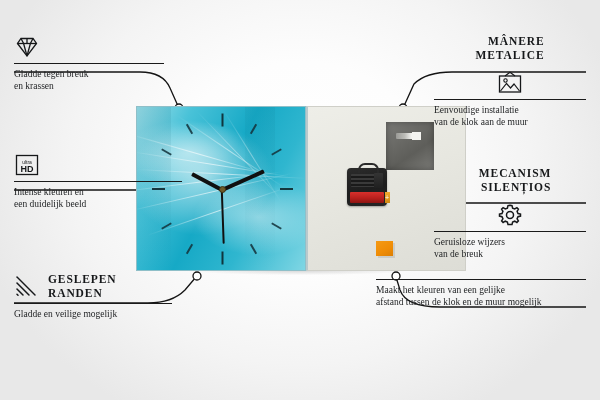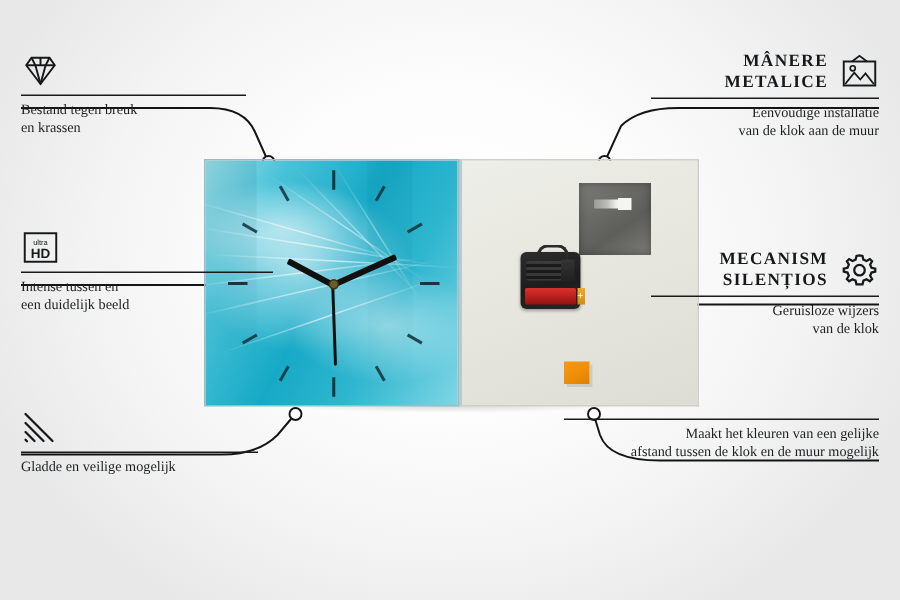--- a/index.html
+++ b/index.html
@@ -148,42 +148,42 @@
     position: absolute;
     left: 150px; top: 266px; width: 300px; height: 12px;
     background: radial-gradient(ellipse 50% 50% at 50% 40%, rgba(90,90,90,.22), rgba(90,90,90,0) 72%);
   }
 
   
   .callout { position: absolute; }
   .co-head {
     display: flex; align-items: center; gap: 8px;
   }
-  .co-head.right { flex-direction: row; justify-content: flex-end; }
+  .co-head.right { flex-direction: column; justify-content: flex-end; }
   .co-title {
     font-size: 11.5px;
     letter-spacing: .9px;
     line-height: 14px;
     color: #16181a;
     font-weight: bold;
     text-transform: uppercase;
     white-space: pre-line;
   }
   .co-rule {
     height: 1px;
     background: #1a1a1a;
     margin: 3px 0 4px 0;
   }
   .co-desc {
     font-size: 9.5px;
     line-height: 12px;
     color: #1d1f21;
     white-space: pre-line;
   }
-  .co-desc.right { text-align: right; }
+  .co-desc.right { text-align: left; }
   .ico {
     width: 26px; height: 26px;
     flex: 0 0 26px;
     display: block;
   }
   .ico svg { display: block; width: 26px; height: 26px; }
 
   .leader { position: absolute; left: 0; top: 0; width: 600px; height: 400px; pointer-events: none; }
 </style>
 </head>
@@ -279,51 +279,53 @@
           <path d="M3.5,9.5 L13,22 L22.5,9.5 L19,4.5 L7,4.5 Z"></path>
           <path d="M3.5,9.5 L22.5,9.5"></path>
               <path d="M7,4.5 L9.6,9.5 L13,22"></path>
           <path d="M19,4.5 L16.4,9.5 L13,22"></path>
               <path d="M13,4.5 L13,9.5"></path>
         </g>
           </svg>
       </span>
     </div>
     <div class="co-rule"></div>
-    <div class="co-desc">Bestand tegen breuk
+    <div class="co-desc">Gladde tegen breuk
 en krassen</div>
   </div>
 
   <div class="callout" style="left:14px; top:152px; width:168px;">
     <div class="co-head">
       <span class="ico">
         <svg viewBox="0 0 26 26">
           <rect x="2.5" y="3.5" width="21" height="19" fill="none" stroke="#16181a" stroke-width="1.3"></rect>
           <text x="13" y="11.5" font-family="Liberation Sans, sans-serif" font-size="5" text-anchor="middle" fill="#16181a">ultra</text>
           <text x="13" y="20" font-family="Liberation Sans, sans-serif" font-size="9" font-weight="bold" text-anchor="middle" fill="#16181a">HD</text>
         </svg>
       </span>
     </div>
     <div class="co-rule"></div>
-    <div class="co-desc">Intense tussen en
+    <div class="co-desc">Intense kleuren en
 een duidelijk beeld</div>
   </div>
 
   <div class="callout" style="left:14px; top:272px; width:158px;">
     <div class="co-head">
       <span class="ico">
         <svg viewBox="0 0 26 26">
             <g stroke="#16181a" stroke-width="1.5" stroke-linecap="round">
           <line x1="3" y1="4" x2="21" y2="22"></line>
           <line x1="3" y1="10" x2="15" y2="22"></line>
           <line x1="3" y1="16" x2="9" y2="22"></line>
           <line x1="3" y1="21.2" x2="4" y2="22.2"></line>
         </g>
           </svg>
       </span>
+      <span class="co-title">GESLEPEN
+RANDEN</span>
     </div>
     <div class="co-rule"></div>
     <div class="co-desc">Gladde en veilige mogelijk</div>
   </div>
 
   <div class="callout" style="right:14px; top:34px; width:152px;">
     <div class="co-head right">
       <span class="co-title" style="text-align:right;">MÂNERE
 METALICE</span>
       <span class="ico">
@@ -348,21 +350,21 @@
         <svg viewBox="0 0 26 26">
             <g fill="none" stroke="#16181a" stroke-width="1.5">
           <path d="M13,3.2 L15,3.6 L15.6,6.1 L17.7,7.0 L19.9,5.7 L21.4,7.2 L20.1,9.4 L21.0,11.5 L23.5,12.1 L23.5,14.1 L21.0,14.7 L20.1,16.8 L21.4,19.0 L19.9,20.5 L17.7,19.2 L15.6,20.1 L15.0,22.6 L13.0,22.6 L11.0,22.6 L10.4,20.1 L8.3,19.2 L6.1,20.5 L4.6,19.0 L5.9,16.8 L5.0,14.7 L2.5,14.1 L2.5,12.1 L5.0,11.5 L5.9,9.4 L4.6,7.2 L6.1,5.7 L8.3,7.0 L10.4,6.1 L11.0,3.6 Z"></path>
           <circle cx="13" cy="13.1" r="3.5"></circle>
         </g>
           </svg>
       </span>
     </div>
     <div class="co-rule"></div>
     <div class="co-desc right">Geruisloze wijzers
-van de klok</div>
+van de breuk</div>
   </div>
 
   <div class="callout" style="right:14px; top:276px; width:210px;">
     <div class="co-rule"></div>
     <div class="co-desc right">Maakt het kleuren van een gelijke
 afstand tussen de klok en de muur mogelijk</div>
   </div>
 
 </div>
 

